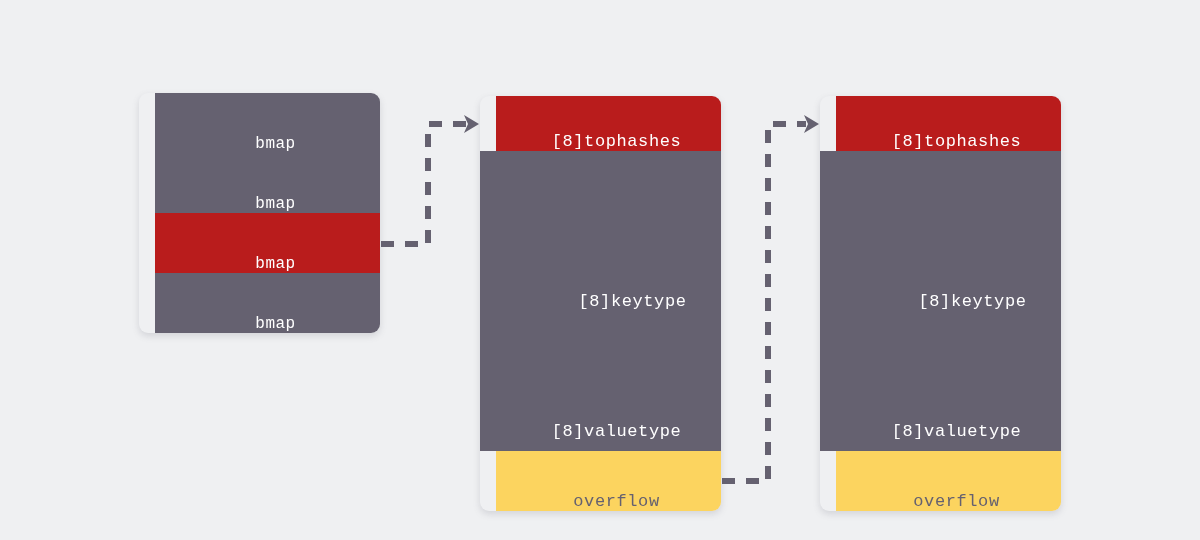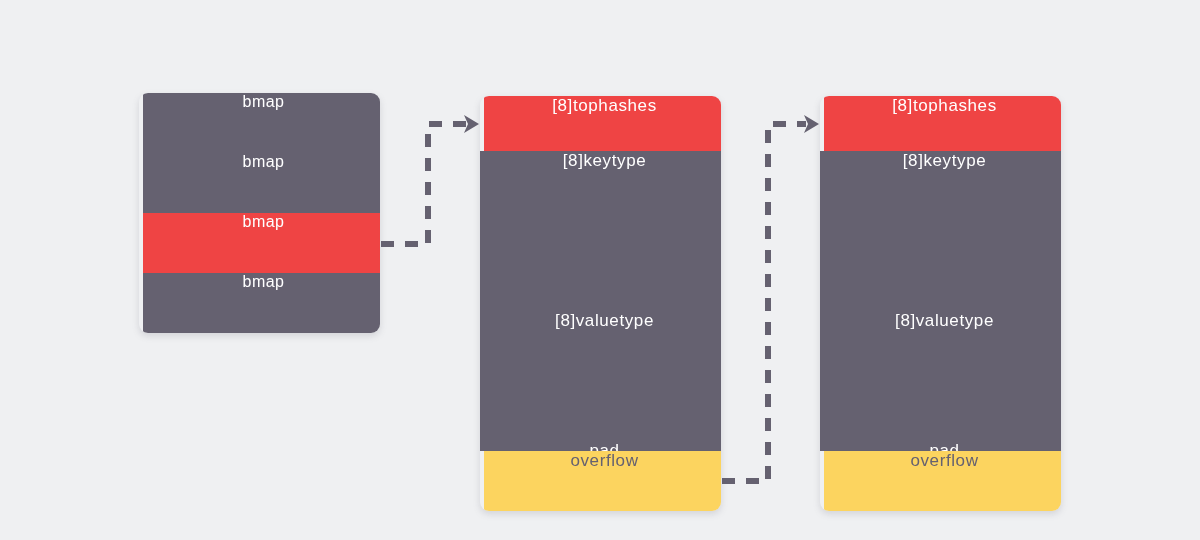--- a/index.html
+++ b/index.html
@@ -50,45 +50,45 @@
   
   .card {
     position: absolute;
     border-radius: 9px;
     overflow: hidden;
     box-shadow: 0 3px 7px rgba(100,100,115,0.20);
   }
 
   .row {
     position: absolute;
-    left: 4px;
+    left: 16px;
     width: 100%;
     display: flex;
-    align-items: flex-start;
+    align-items: flex-end;
     justify-content: center;
-    font-family: Liberation Sans, sans-serif;
+    font-family: Liberation Mono, monospace;
     white-space: pre;
   }
 
   .row.gray   { background: #656170; color: #ffffff; }
-  .row.teal   { background: #ef4444; color: #ffffff; }
+  .row.teal   { background: #b91c1c; color: #ffffff; }
   .row.yellow { background: #fcd45f; color: #656170; }
 
   
   #card-left { left: 139px; top: 93px; width: 241px; height: 240px; }
   #card-left .row { height: 60px; font-size: 16px; letter-spacing: 0.5px; }
 
   
   .bucket { top: 96px; width: 241px; height: 415px; }
   #card-mid   { left: 480px; }
   #card-right { left: 820px; }
 
   .bucket .row { font-size: 17px; letter-spacing: 0.6px; }
   .bucket .r-tophashes { top: 0px;   height: 55px;  }
-  .bucket .r-keytype   { top: 55px;  height: 160px; }
+  .bucket .r-keytype   { top: 55px;  height: 160px; margin-left: 16px; }
   .bucket .r-valuetype { top: 215px; height: 130px; }
   .bucket .r-pad       { top: 345px; height: 70px;  }
   .bucket .r-overflow  { top: 355px; height: 60px;  }
 
   
   .bucket .body-fill {
     position: absolute;
     left: 0; top: 55px; width: 100%; height: 300px;
     background: #656170;
   }

